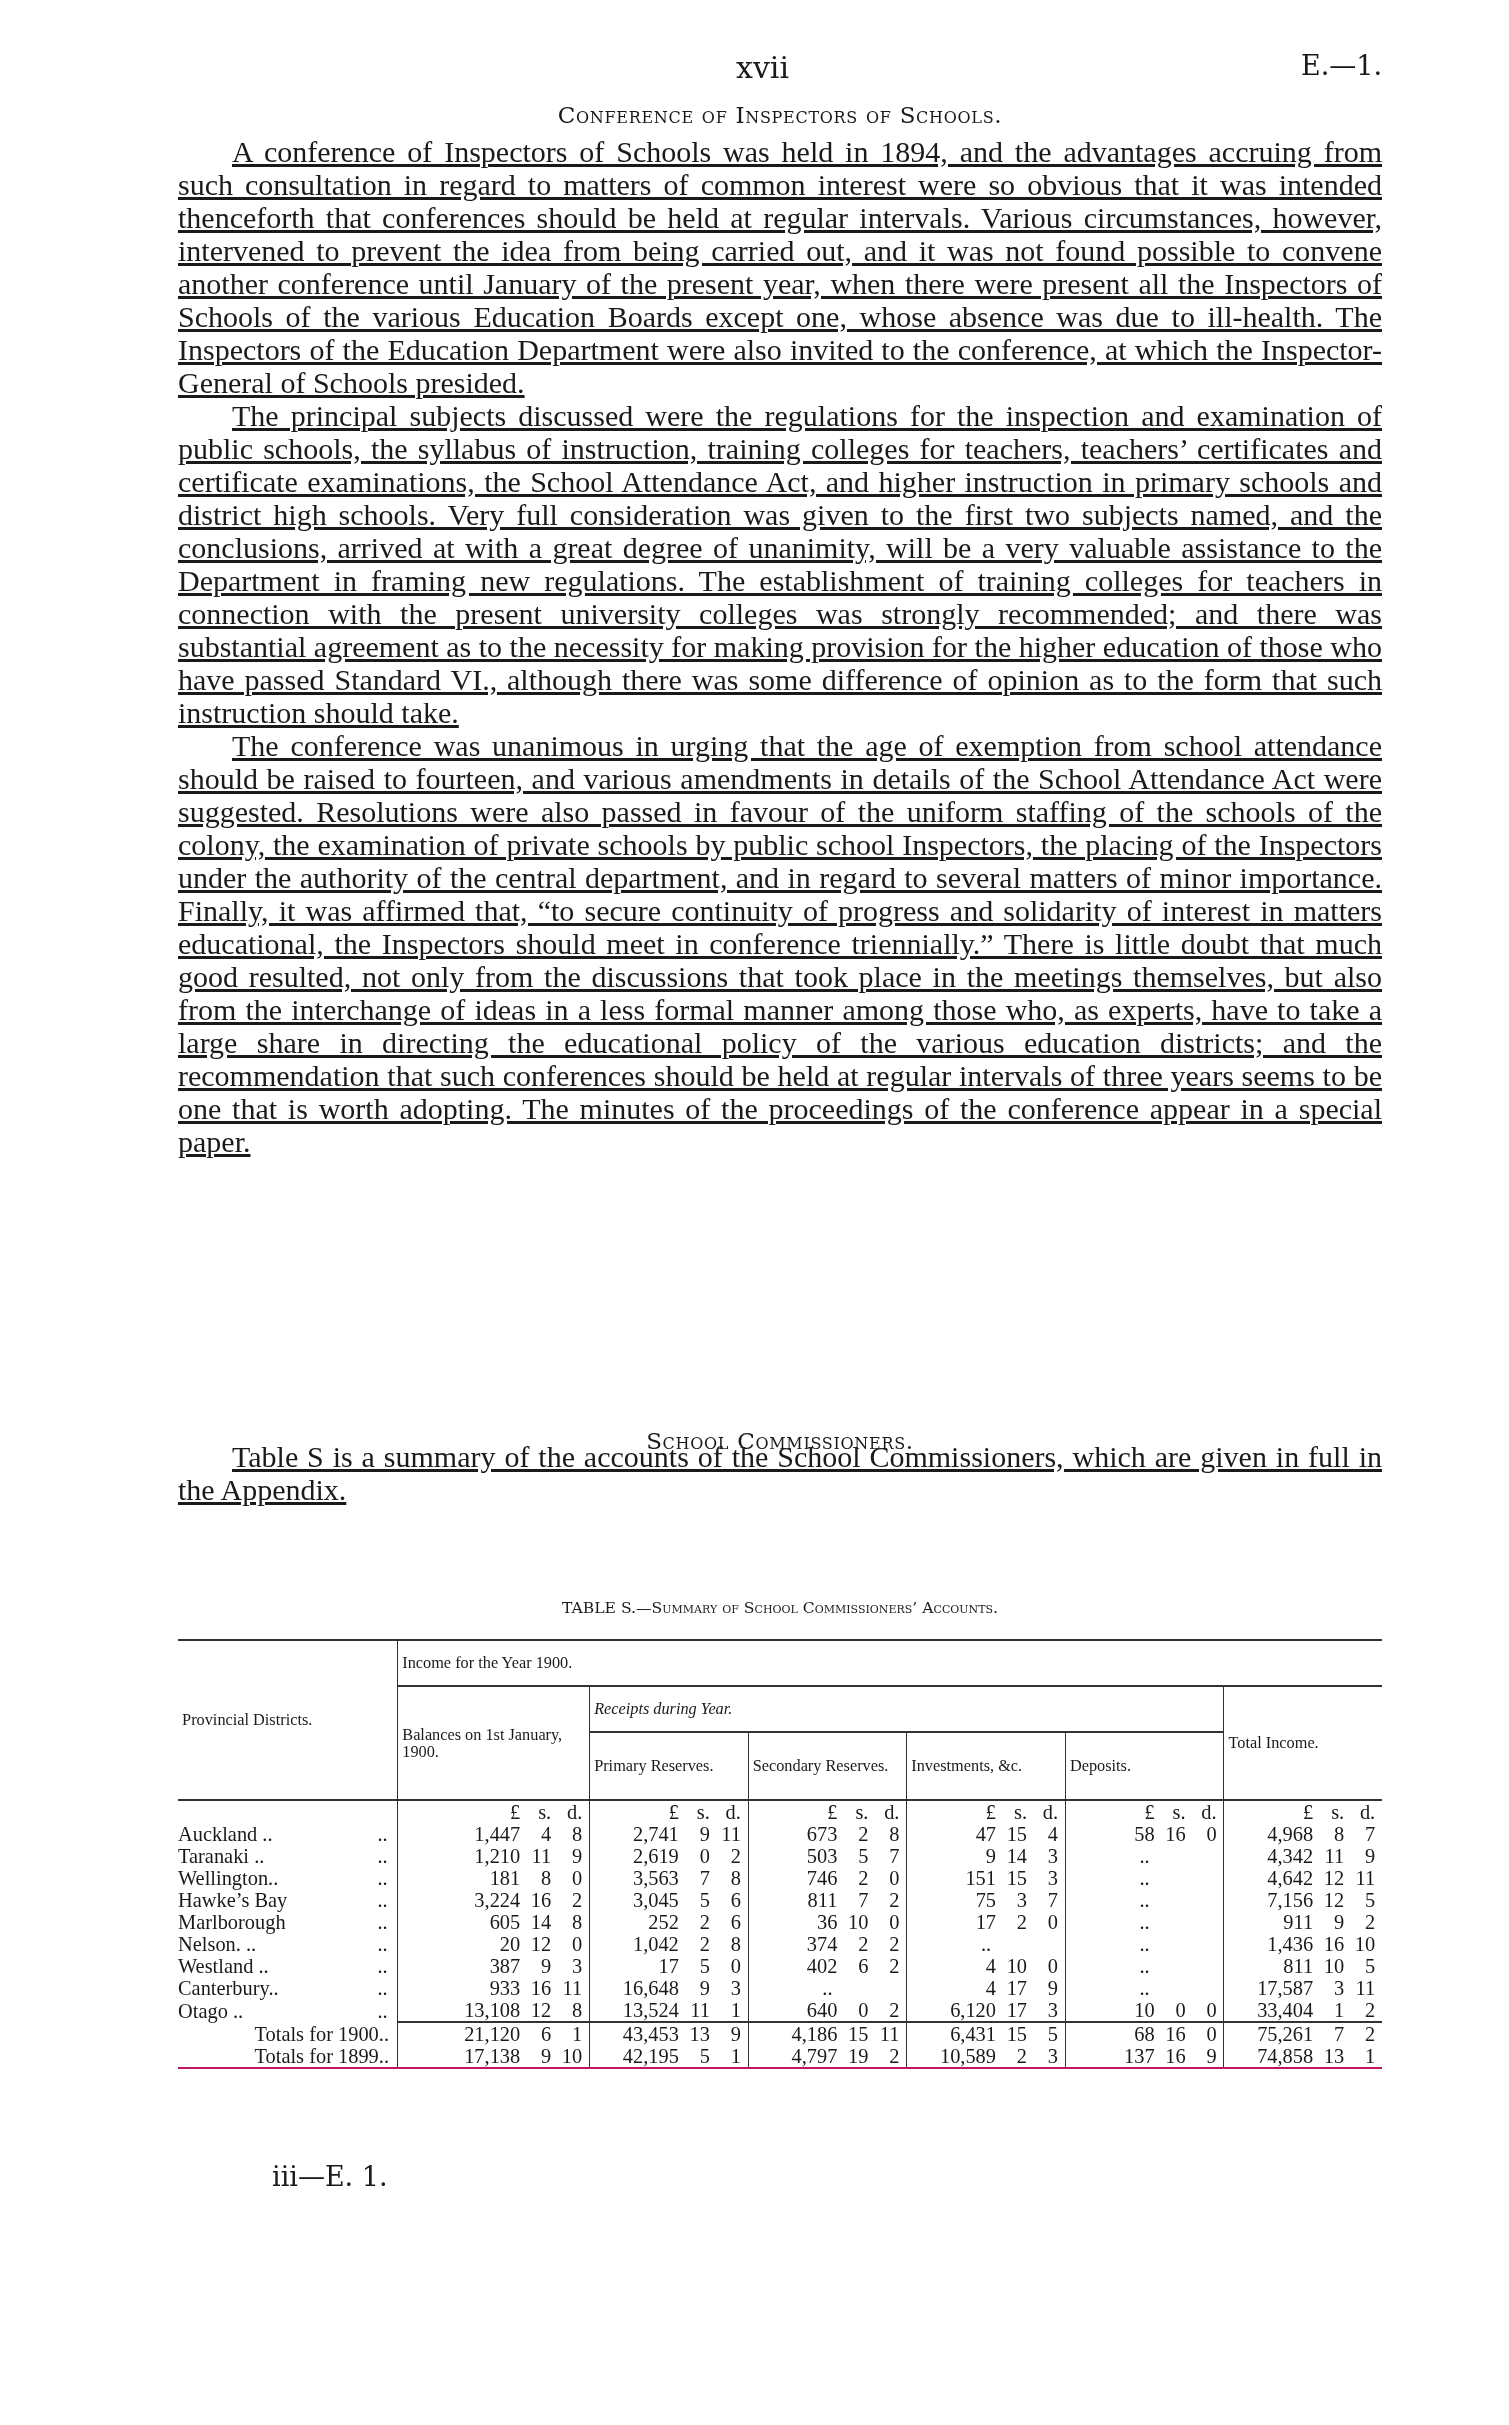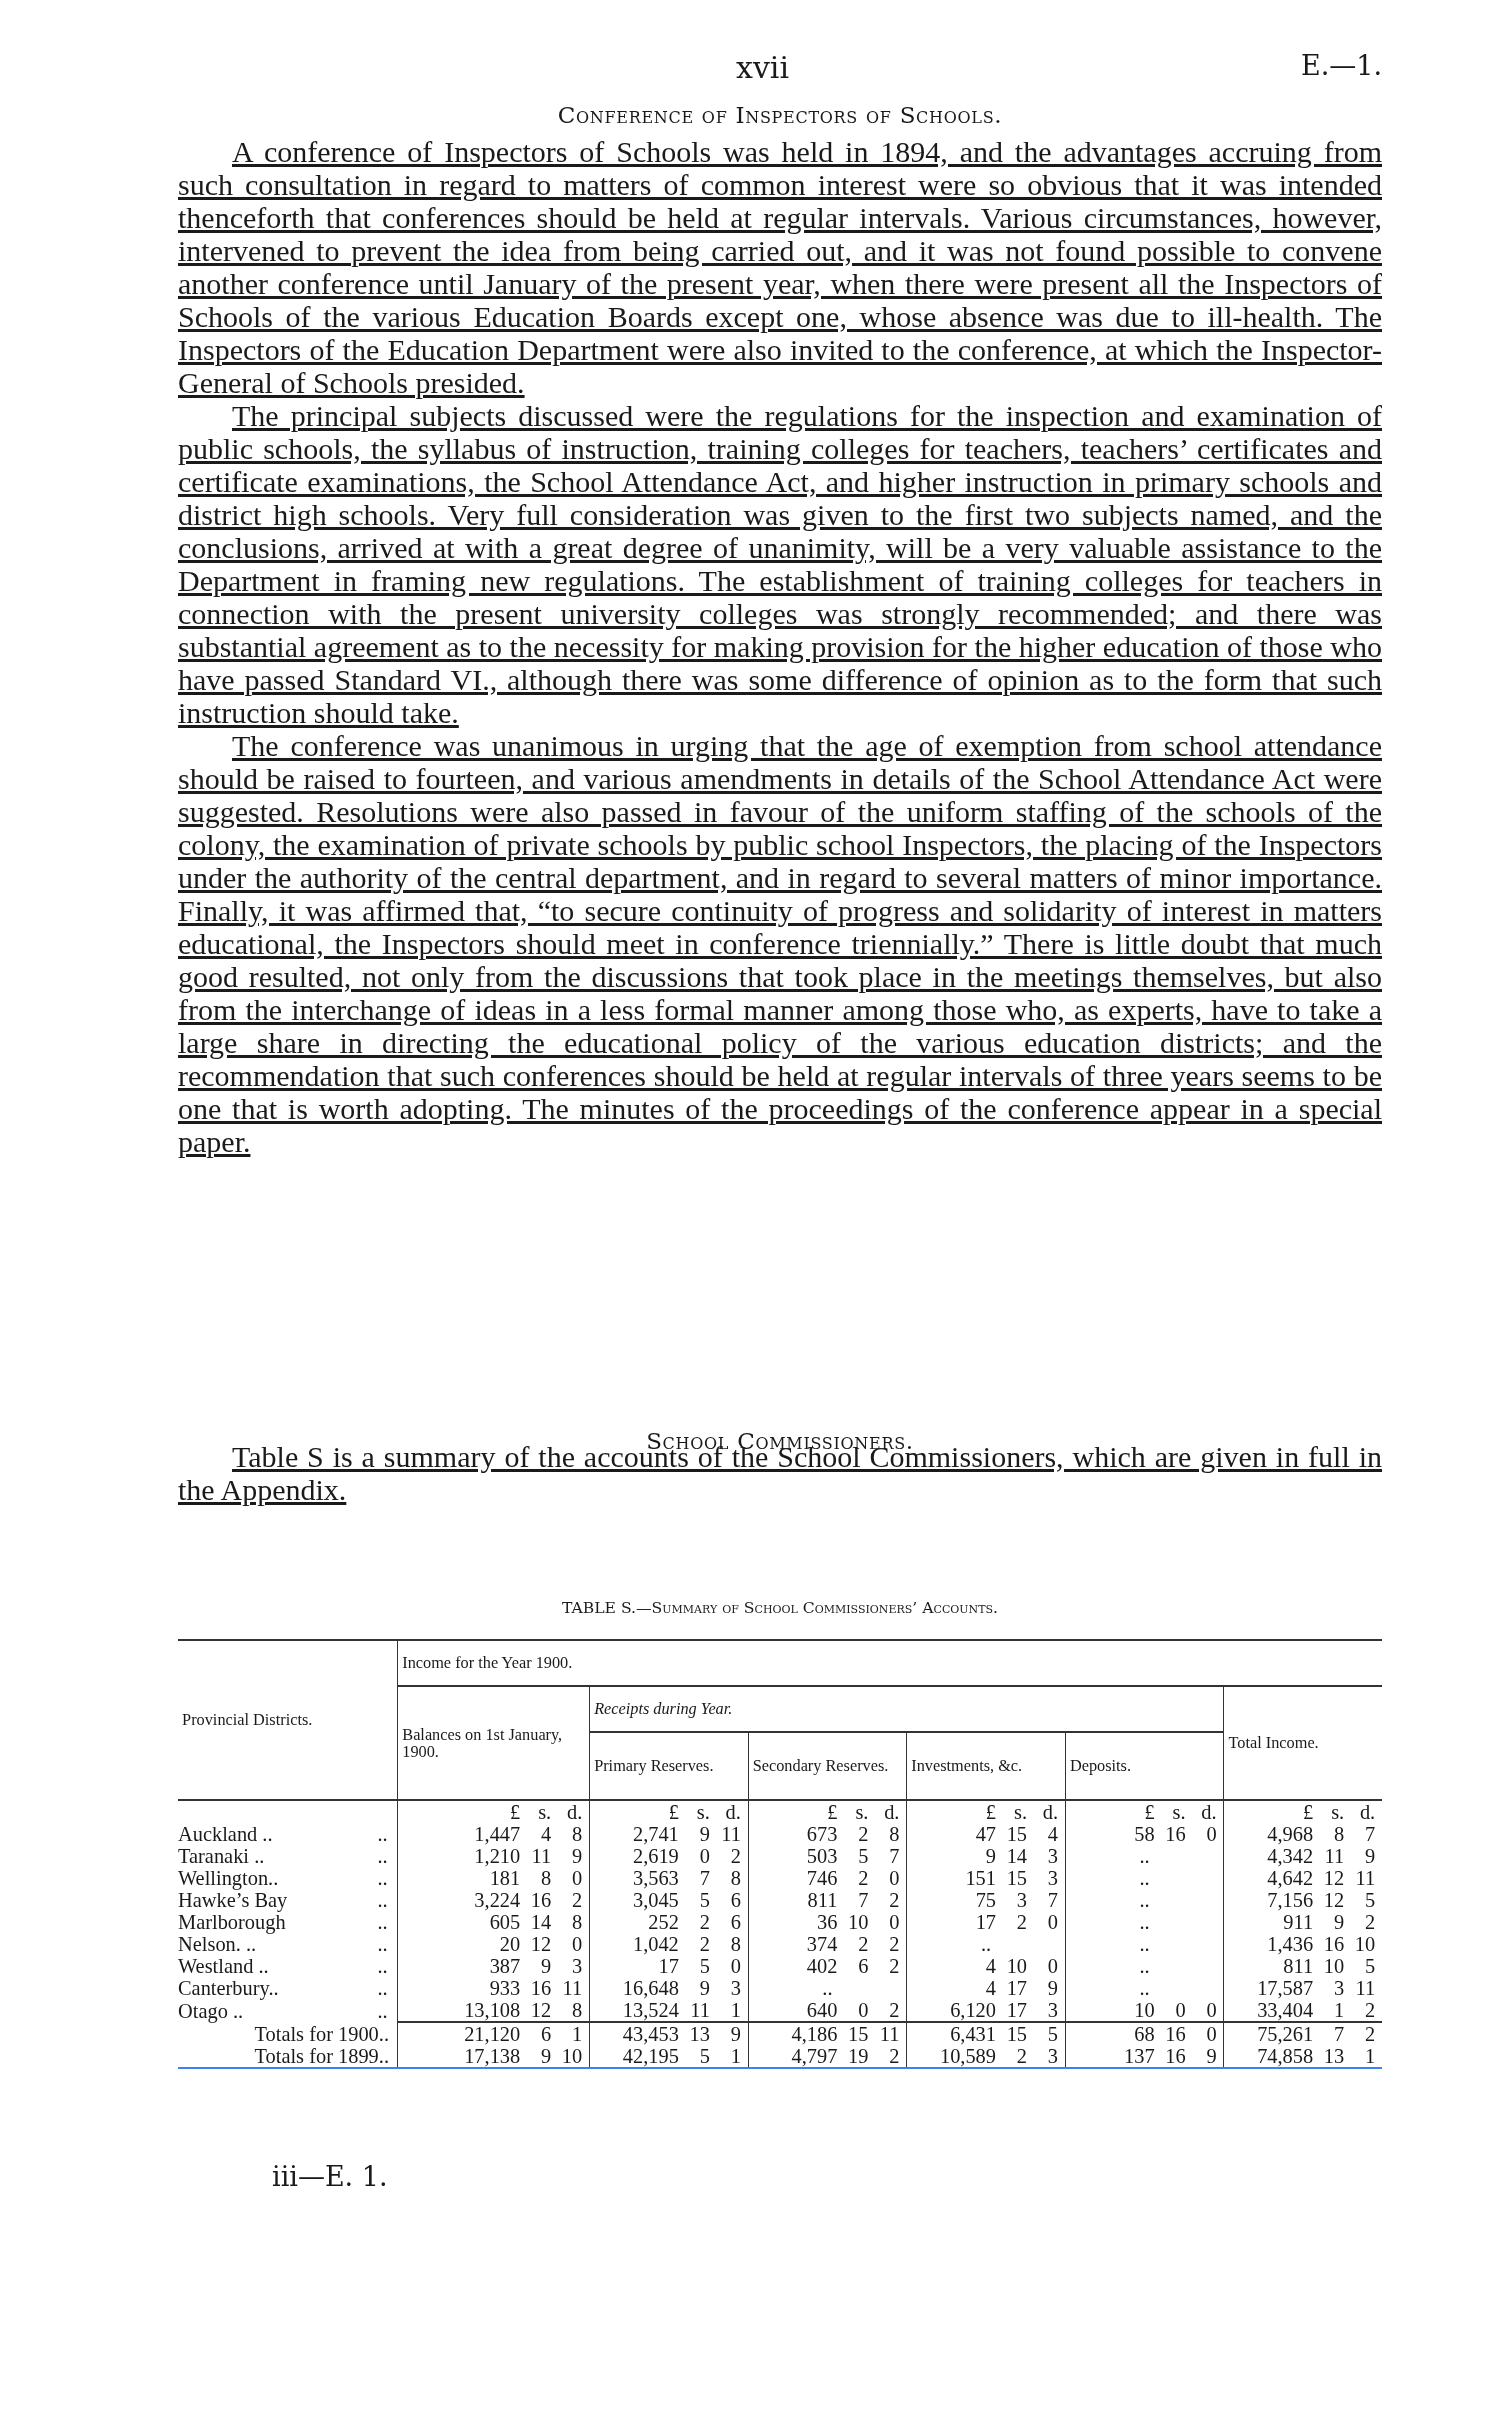--- a/index.html
+++ b/index.html
@@ -53,21 +53,21 @@
   table.accounts td.total-label { border-left: none; text-align: right; padding-right: 8.2px; }
   .money { display: inline-flex; justify-content: flex-end; }
   .money span { display: inline-block; text-align: right; }
   .money .l { width: 82px; }
   .money .s { width: 31px; }
   .money .d { width: 31px; }
   .money .empty { width: 144px; text-align: center; }
   .units td { padding-top: 13.6px; }
   .first-total td { border-top: 2px solid #333; padding-top: 12.2px; }
   .first-total td.total-label { border-top: none; }
-  .last-row td { padding-bottom: 20.4px; border-bottom: 2px solid #3b82f6; }
+  .last-row td { padding-bottom: 20.4px; border-bottom: 2px solid #be185d; }
 
   .footer-sig { position: absolute; left: 94px; top: 2161px; font-size: 27px; }
 </style>
 </head>
 <body>
 
 <div class="page">
 
   <div class="running-head">
     <span class="folio">xvii</span>

